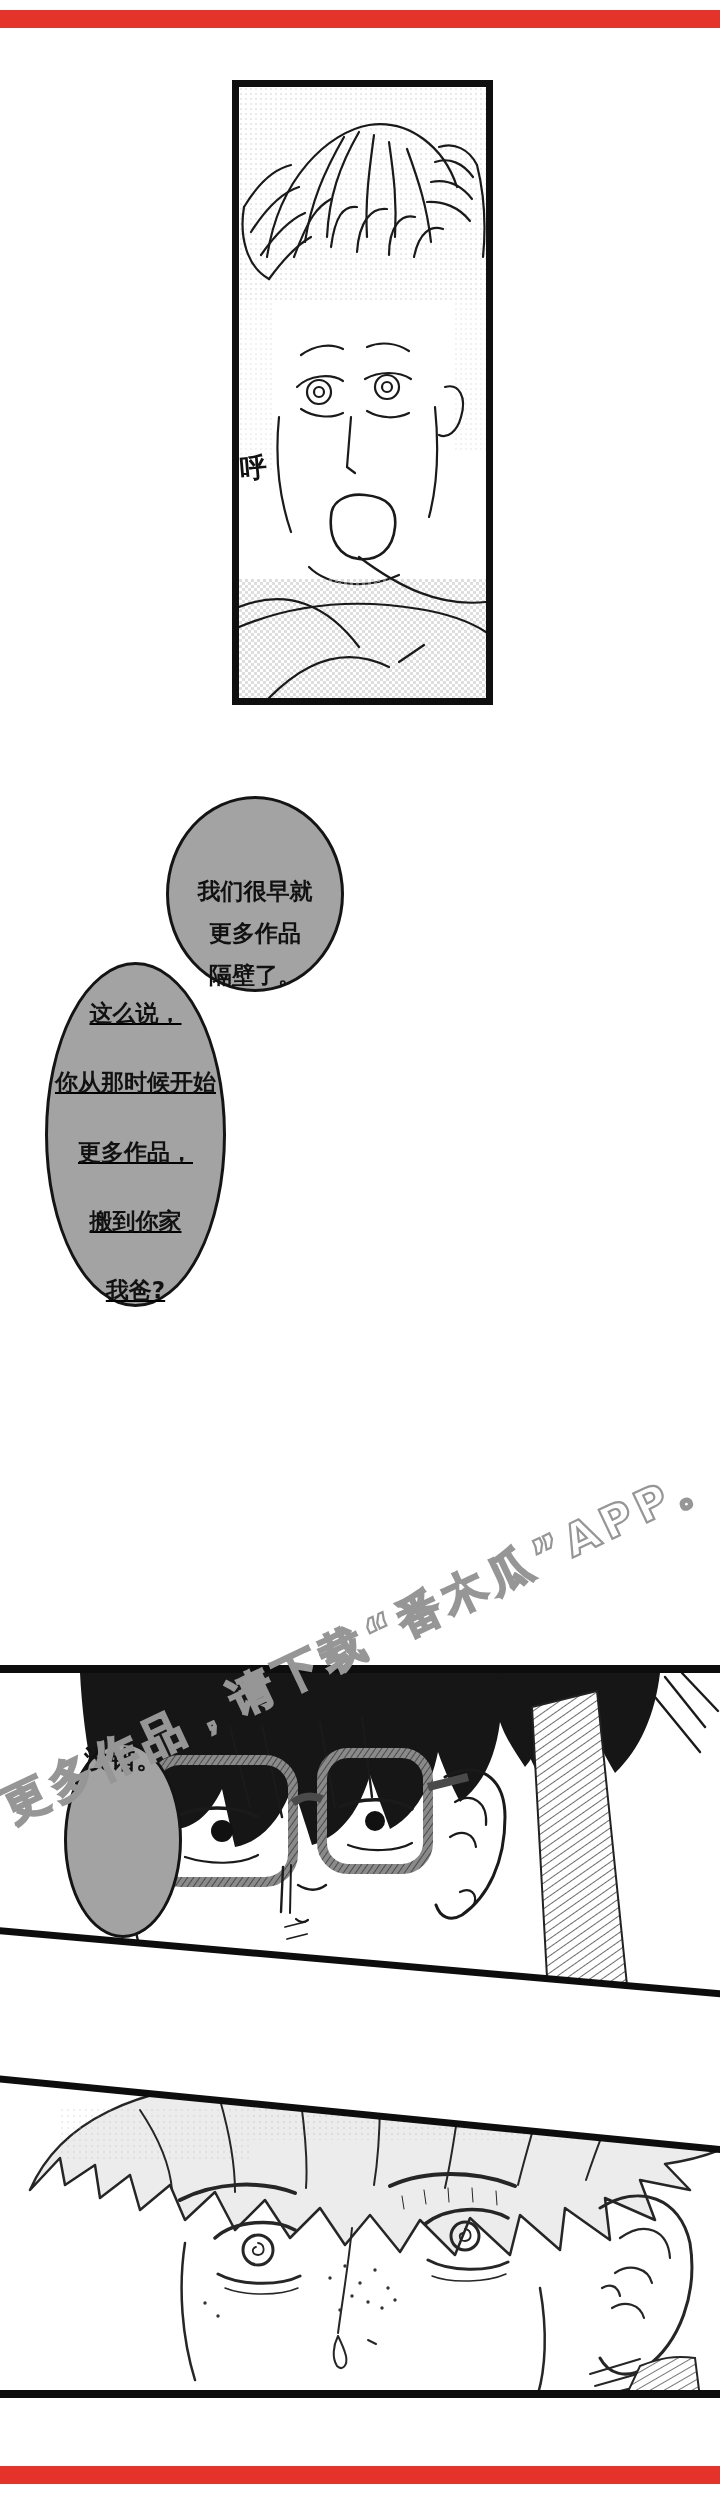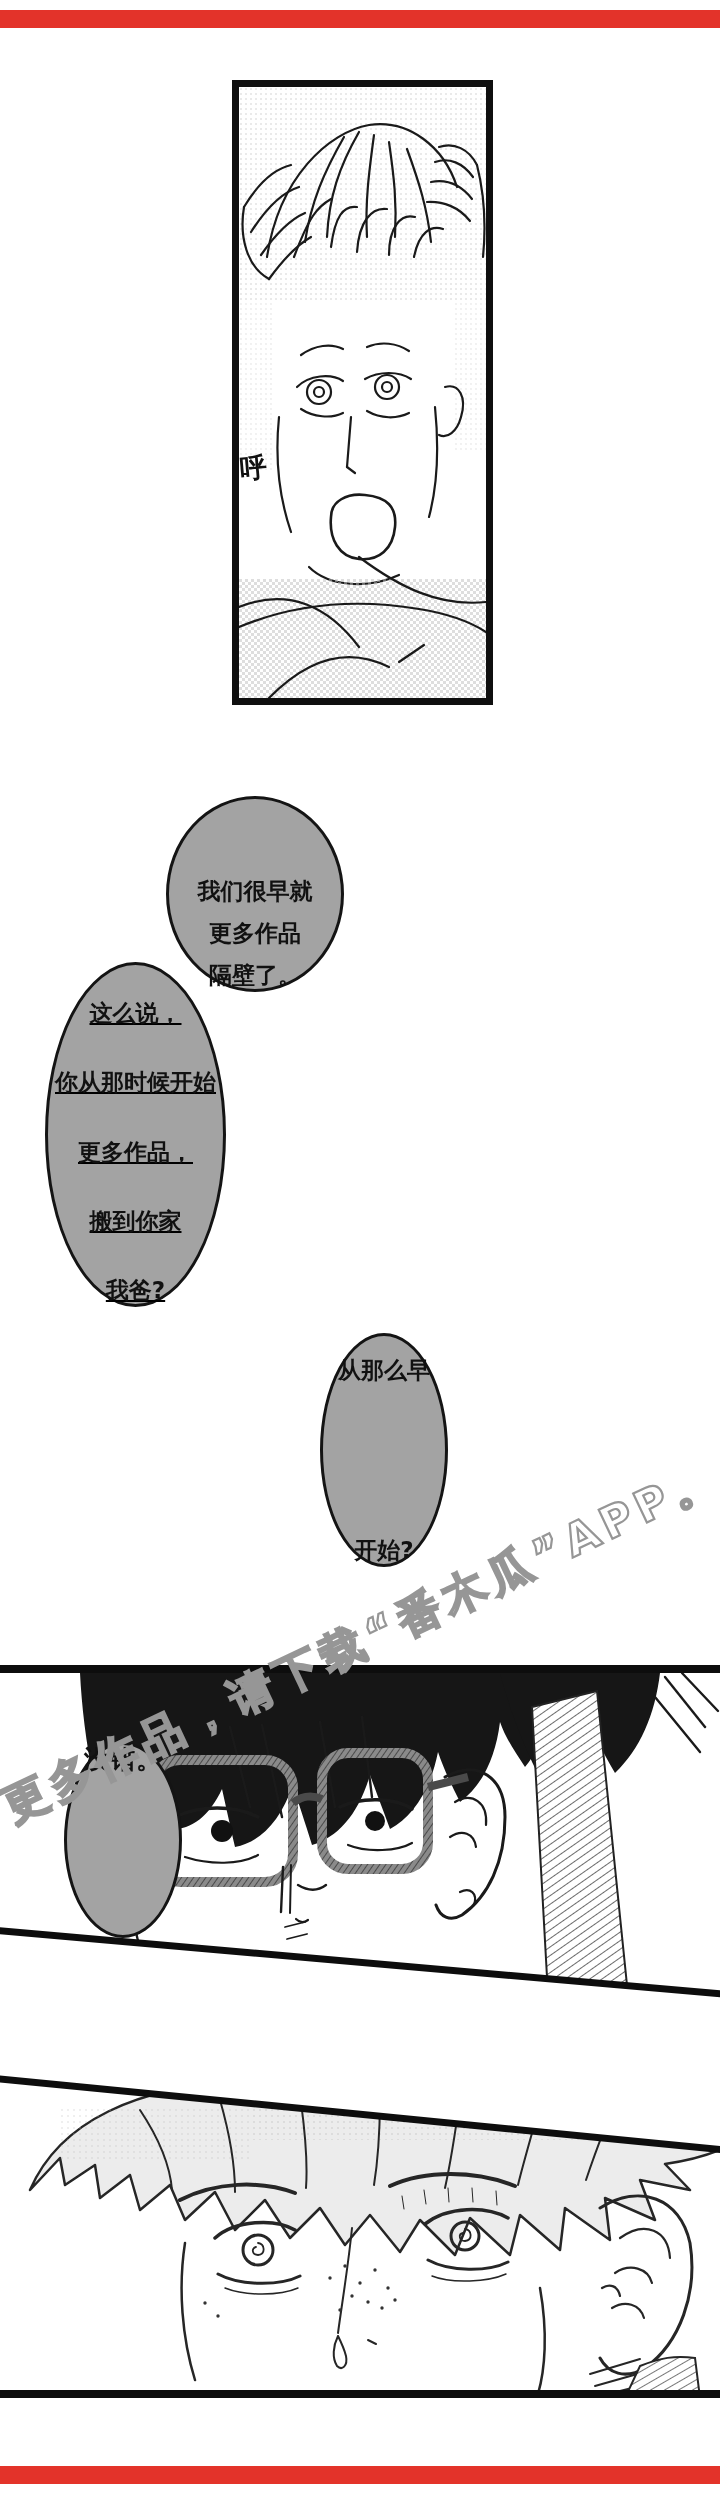--- a/index.html
+++ b/index.html
@@ -147,24 +147,20 @@
     <div class="ln">这么说，</div>
     <div class="ln">你从那时候开始</div>
     <div class="ln">更多作品，</div>
     <div class="ln">搬到你家</div>
     <div class="ln">我爸?</div>
   </div>
   <div class="bubble bubble1">
     <div class="ln">我们很早就</div>
     <div class="ln">更多作品</div>
     <div class="ln">隔壁了。</div>
-  </div>
-  <div class="bubble bubble3">
-    <div class="ln">从那么早</div>
-    <div class="ln">开始?</div>
   </div>
 
   <div class="watermark">更多作品，请下载“番木瓜”APP。</div>
 
   <div class="panel2">
     <svg width="720" height="330" viewBox="0 0 720 330">
       <defs>
         <pattern id="hatchB" width="7" height="7" patternUnits="userSpaceOnUse" patternTransform="rotate(55)">
           <rect width="7" height="7" fill="#ffffff"></rect>
             <line x1="0" y1="0" x2="0" y2="7" stroke="#6b6b6b" stroke-width="2"></line>

